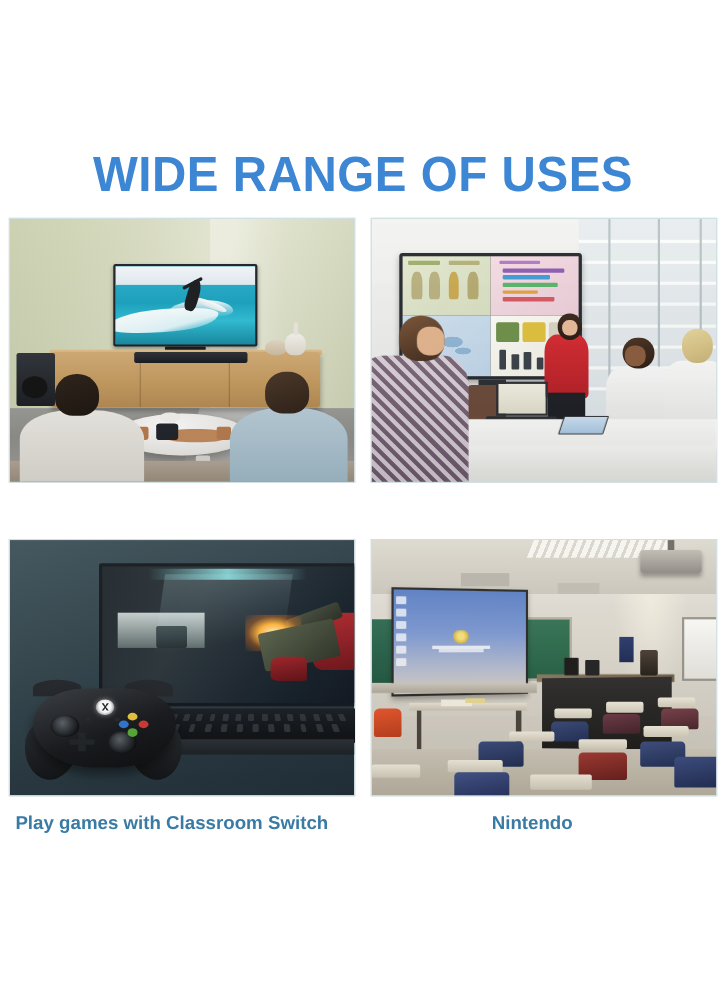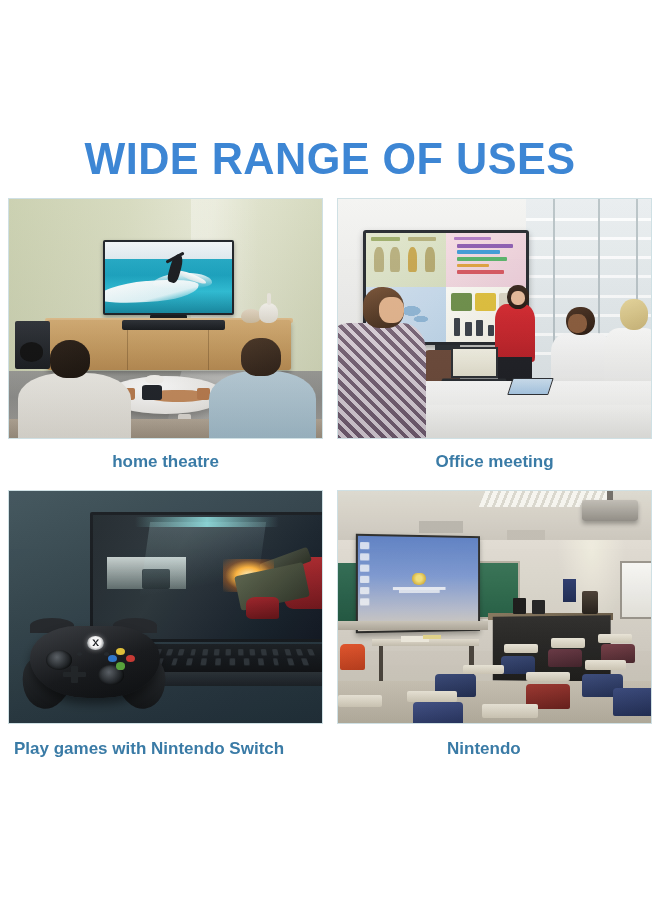--- a/index.html
+++ b/index.html
@@ -376,21 +376,20 @@
       <div class="ht-cup c3"></div>
 
       <div class="ht-sofa"></div>
       <div class="ht-p1-body"></div>
       <div class="ht-p1-head"></div>
       <div class="ht-p2-body"></div>
       <div class="ht-p2-head"></div>
       <div class="fade"></div>
     </div>
   </div>
-  <div class="caption" id="cap-home">home theatre</div>
 
   <div class="panel" id="panel-office">
     <div class="scene">
       <div class="of-bg"></div>
       <div class="of-wall"></div>
       <div class="of-glass">
         <div class="of-blind" style="top:8%"></div>
         <div class="of-blind" style="top:16%"></div>
         <div class="of-blind" style="top:24%"></div>
         <div class="of-blind" style="top:32%"></div>
@@ -455,21 +454,20 @@
       <div class="of-table"></div>
       <div class="of-table2"></div>
       <div class="of-tablet"></div>
 
       <div class="of-m1-body"></div>
       <div class="of-m1-head"></div>
       <div class="of-m1-face"></div>
       <div class="fade"></div>
     </div>
   </div>
-  <div class="caption" id="cap-office">Office meeting</div>
 
   <div class="panel" id="panel-gaming">
     <div class="scene">
       <div class="gm-bg"></div>
 
       <div class="gm-laptop">
         <div class="gm-gscreen">
           <div class="gm-hall"></div>
           <div class="gm-box"></div>
           <div class="gm-light"></div>
@@ -526,21 +524,21 @@
           <div class="ctrl-menu m2"></div>
           <div class="abxy y"></div>
           <div class="abxy x"></div>
           <div class="abxy b"></div>
           <div class="abxy a"></div>
         </div>
       </div>
       <div class="fade"></div>
     </div>
   </div>
-  <div class="caption" id="cap-gaming">Play games with Nintendo Switch</div>
+  <div class="caption" id="cap-gaming">Play games with Classroom Switch</div>
 
   <div class="panel" id="panel-class">
     <div class="scene">
       <div class="cl-bg"></div>
       <div class="cl-ceiling"></div>
       <div class="cl-ceil-light"></div>
       <div class="cl-ceil-vent"></div>
       <div class="cl-ceil-vent2"></div>
       <div class="cl-proj-arm"></div>
       <div class="cl-projector"></div>

